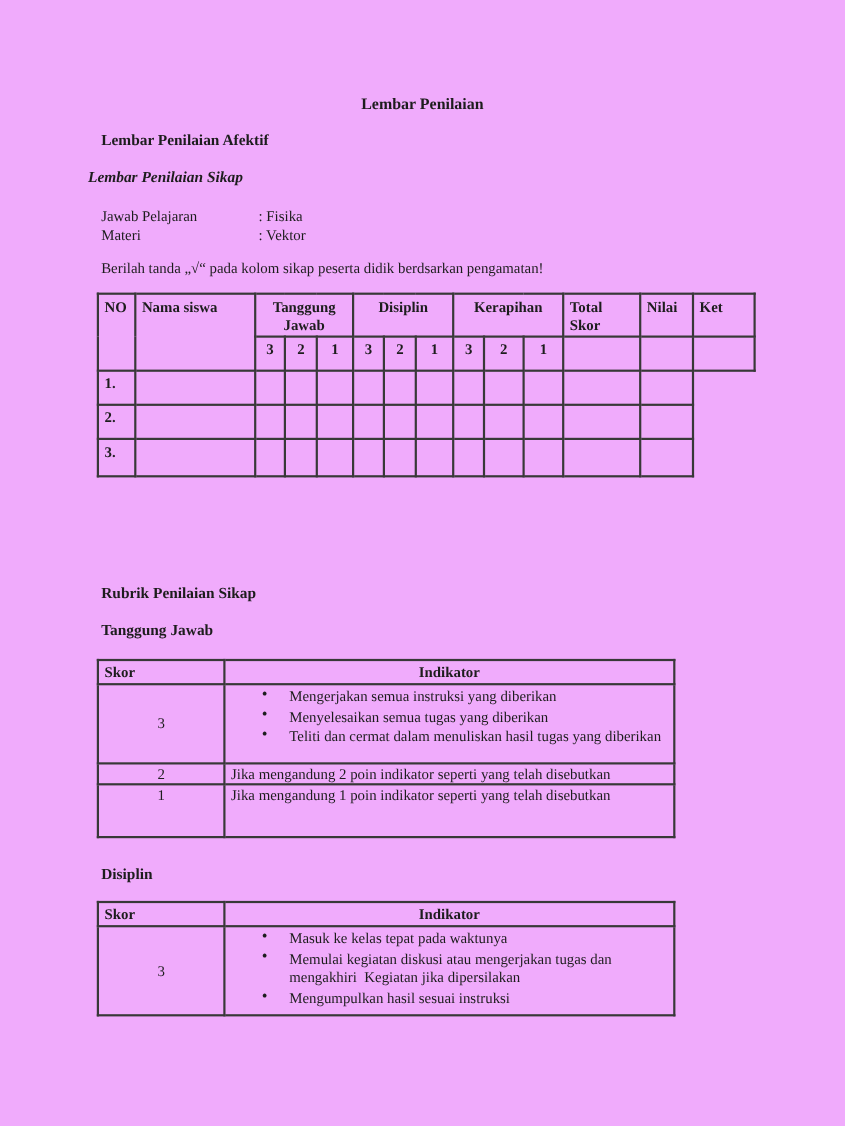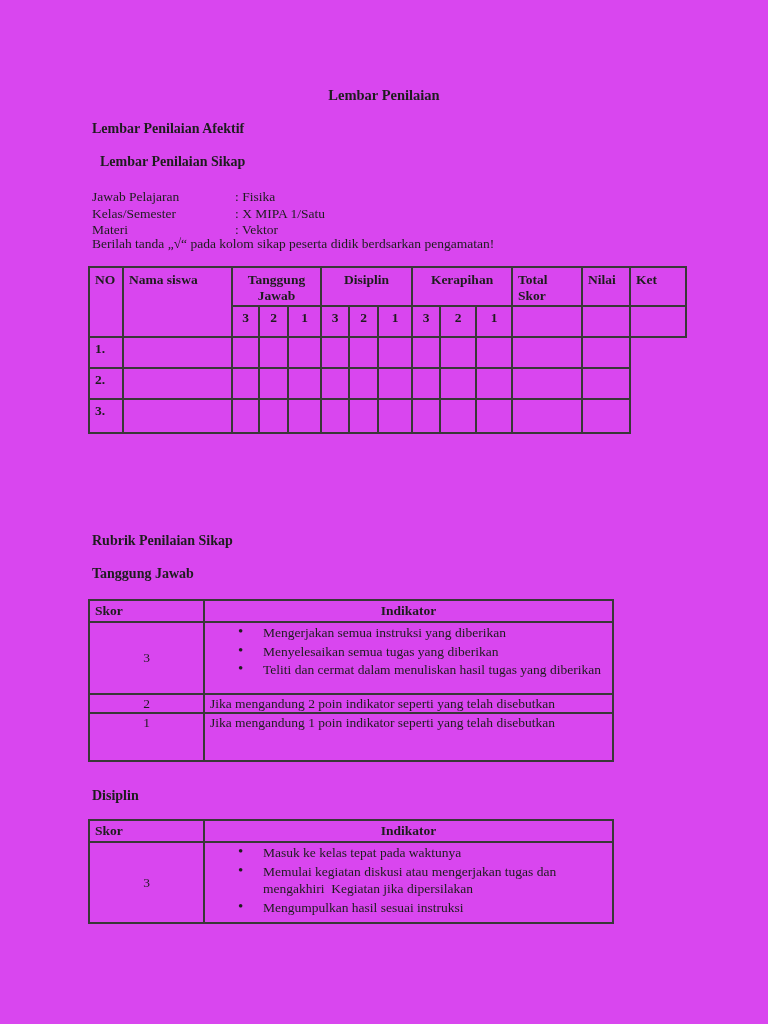--- a/index.html
+++ b/index.html
@@ -1,27 +1,27 @@
 <!DOCTYPE html>
 <html><head>
 <meta charset="utf-8">
 <style>
   html,body { margin:0; padding:0; background:#ffffff; }
   .page {
-    position:relative; width:768px; height:1024px; background:#d946ef;
+    position:relative; width:768px; height:1024px; background:#f0abfc;
     font-family:"Liberation Serif","DejaVu Serif",serif;
     color:#1d1d1d; font-size:13.5px; overflow:hidden;
   }
   .title {
     position:absolute; top:87px; left:0; width:100%; text-align:center;
     font-weight:bold; font-size:14.5px;
   }
   .h { position:absolute; font-weight:bold; font-size:14px; }
   .h-afektif { top:121px; left:92px; }
-  .h-sikap   { top:154px; left:100px; }
+  .h-sikap   { top:154px; left:80px;font-style:italic; }
   .h-rubrik  { top:533px; left:92px; }
   .h-tj      { top:566px; left:92px; }
   .h-disiplin{ top:788px; left:92px; }
   .meta { position:absolute; top:189px; left:92px; }
   .meta-row { display:flex; line-height:16.5px; }
   .meta-label { width:143px; }
   .instruction { position:absolute; top:236px; left:92px; }
 
   table { border-collapse:collapse; table-layout:fixed; position:absolute; left:88px; }
   th, td { border:2px solid #383838; padding:0; vertical-align:top; font-weight:normal; font-size:13.5px; overflow:hidden; }
@@ -61,24 +61,20 @@
 <div class="page">
 
   <div class="title">Lembar Penilaian</div>
   <div class="h h-afektif">Lembar Penilaian Afektif</div>
   <div class="h h-sikap">Lembar Penilaian Sikap</div>
 
   <div class="meta">
     <div class="meta-row">
       <span class="meta-label">Jawab Pelajaran</span>
       <span class="meta-value">: Fisika</span>
-    </div>
-    <div class="meta-row">
-      <span class="meta-label">Kelas/Semester</span>
-      <span class="meta-value">: X MIPA 1/Satu</span>
     </div>
     <div class="meta-row">
       <span class="meta-label">Materi</span>
       <span class="meta-value">: Vektor</span>
     </div>
   </div>
 
   <div class="instruction">Berilah tanda „√“ pada kolom sikap peserta didik berdsarkan pengamatan!</div>
 
   <table class="score-table">

